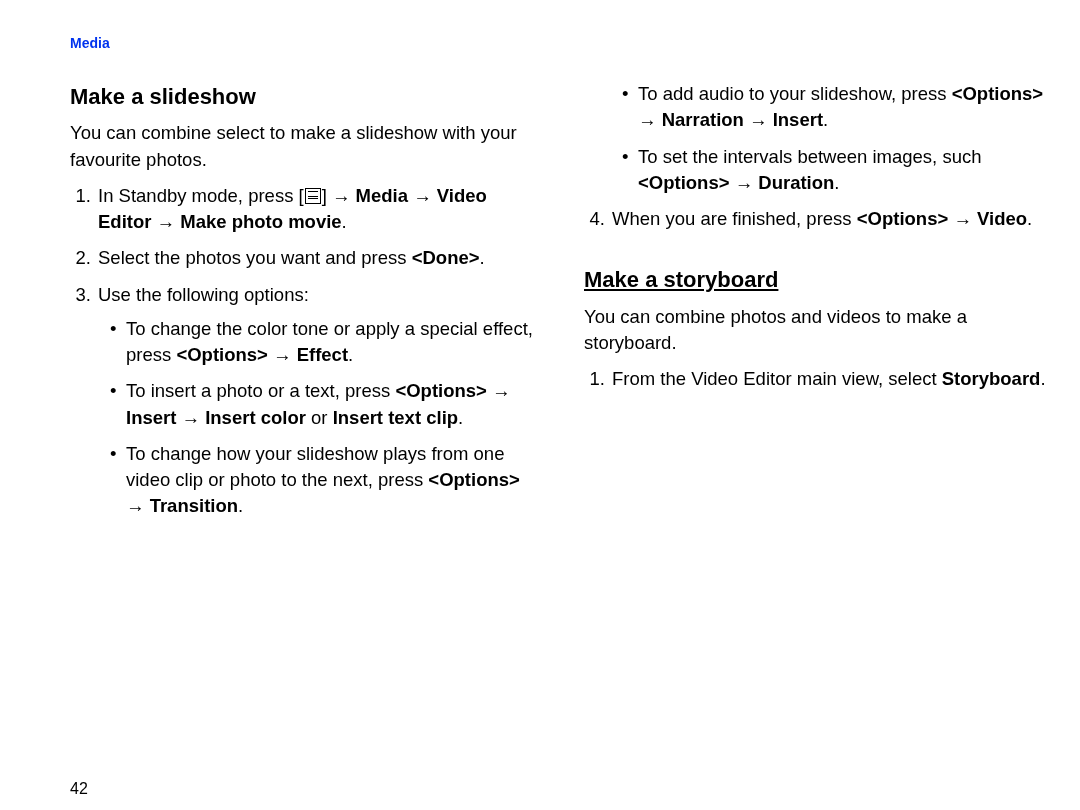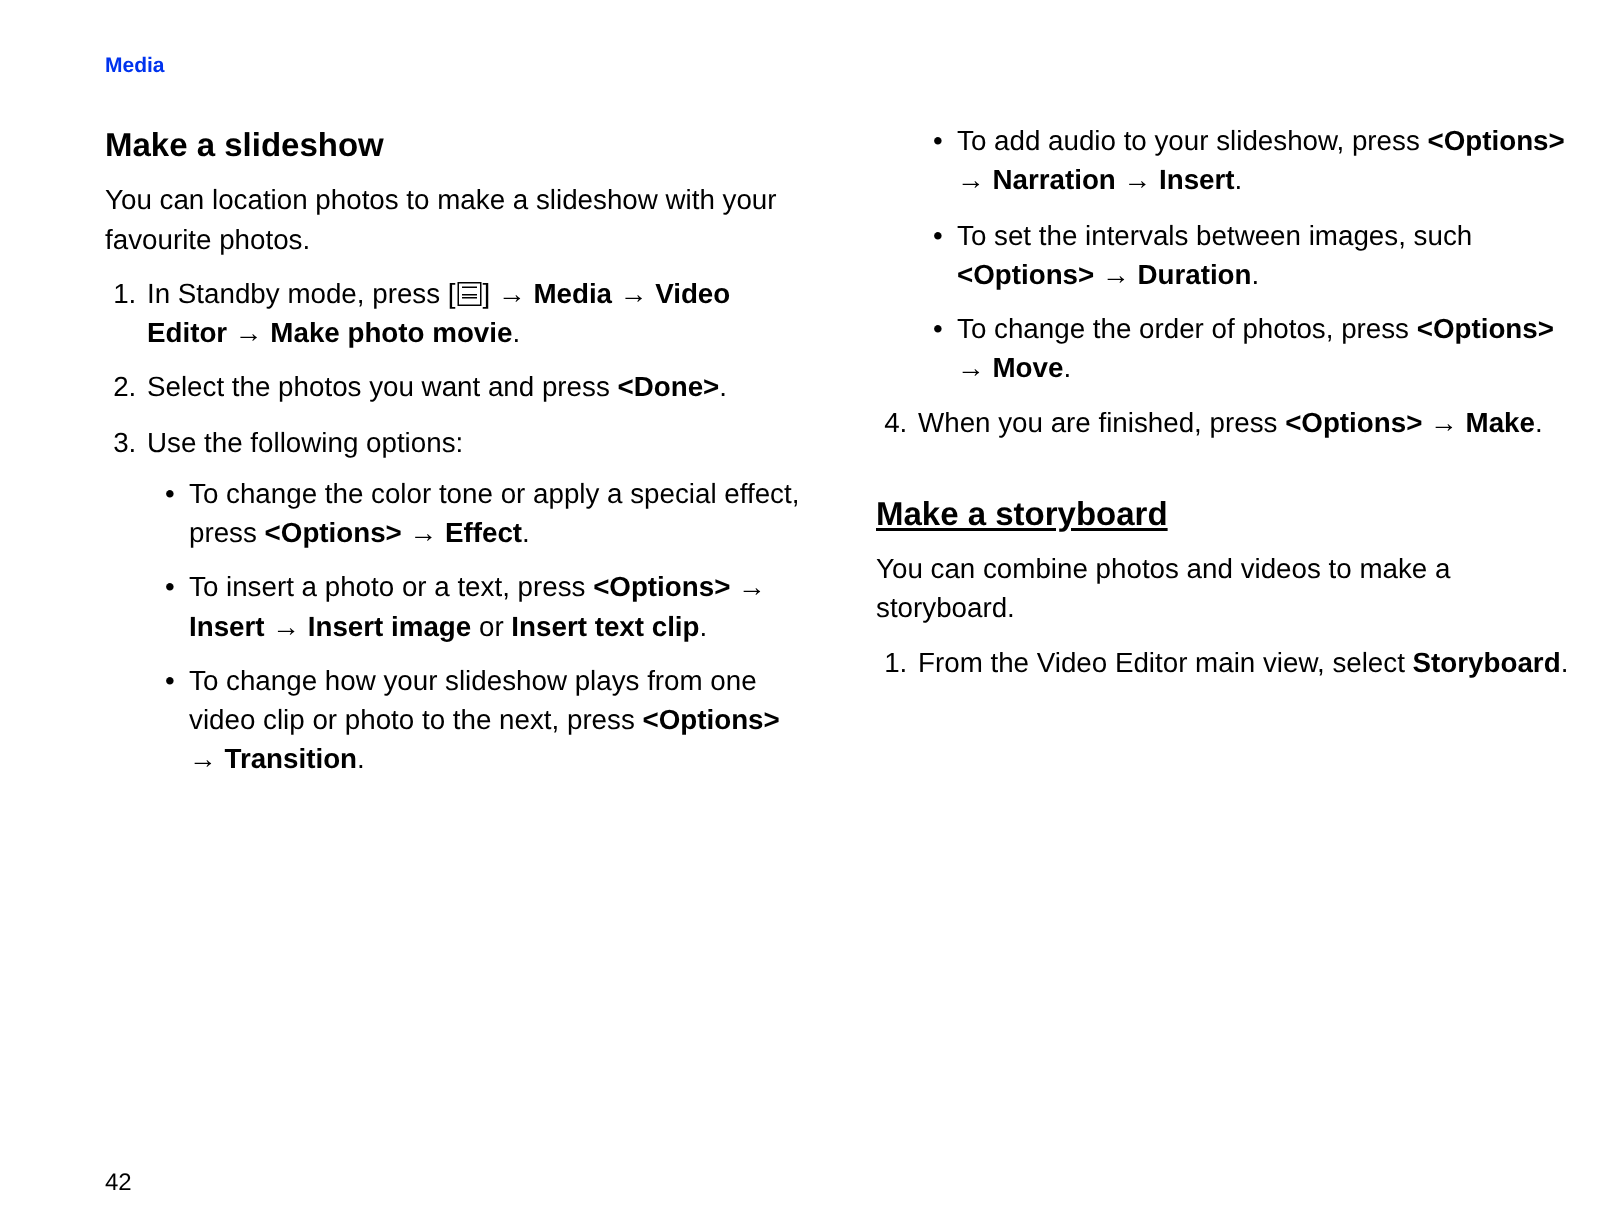--- a/index.html
+++ b/index.html
@@ -105,62 +105,59 @@
 </head>
 <body>
 
 <div class="page">
   <div class="header">Media</div>
 
   <div class="columns">
 
     <div class="col">
       <div class="section-title">Make a slideshow</div>
-      <p>You can location photos to make a slideshow with your favourite photos.</p>
+      <p>You can combine select to make a slideshow with your favourite photos.</p>
 
       <ol>
         <li>
           <span>In Standby mode, press [</span><span class="menu-icon"></span><span>] → </span><span class="b">Media → Video Editor → Make photo movie</span><span>.</span>
         </li>
         <li>
           <span>Select the photos you want and press </span><span class="b">&lt;Done&gt;</span><span>.</span>
         </li>
         <li>
           <span>Use the following options:</span>
           <ul>
             <li>
               <span>To change the color tone or apply a special effect, press </span><span class="b">&lt;Options&gt;</span><span> → </span><span class="b">Effect</span><span>.</span>
             </li>
             <li>
-              <span>To insert a photo or a text, press </span><span class="b">&lt;Options&gt;</span><span> → </span><span class="b">Insert</span><span> → </span><span class="b">Insert image</span><span> or </span><span class="b">Insert text clip</span><span>.</span>
+              <span>To insert a photo or a text, press </span><span class="b">&lt;Options&gt;</span><span> → </span><span class="b">Insert</span><span> → </span><span class="b">Insert color</span><span> or </span><span class="b">Insert text clip</span><span>.</span>
             </li>
             <li>
               <span>To change how your slideshow plays from one video clip or photo to the next, press </span><span class="b">&lt;Options&gt;</span><span> → </span><span class="b">Transition</span><span>.</span>
             </li>
           </ul>
         </li>
       </ol>
     </div>
 
     <div class="col">
       <ul style="margin-top:0;padding-left:38px;">
         <li>
           <span>To add audio to your slideshow, press </span><span class="b">&lt;Options&gt;</span><span> → </span><span class="b">Narration</span><span> → </span><span class="b">Insert</span><span>.</span>
         </li>
         <li>
           <span>To set the intervals between images, such </span><span class="b">&lt;Options&gt;</span><span> → </span><span class="b">Duration</span><span>.</span>
         </li>
-        <li>
-          <span>To change the order of photos, press </span><span class="b">&lt;Options&gt;</span><span> → </span><span class="b">Move</span><span>.</span>
-        </li>
       </ul>
 
       <ol start="4" style="margin-top:10px;">
         <li>
-          <span>When you are finished, press </span><span class="b">&lt;Options&gt;</span><span> → </span><span class="b">Make</span><span>.</span>
+          <span>When you are finished, press </span><span class="b">&lt;Options&gt;</span><span> → </span><span class="b">Video</span><span>.</span>
         </li>
       </ol>
 
       <div class="section-title second">Make a storyboard</div>
       <p>You can combine photos and videos to make a storyboard.</p>
       <ol>
         <li>
           <span>From the Video Editor main view, select </span><span class="b">Storyboard</span><span>.</span>
         </li>
       </ol>

